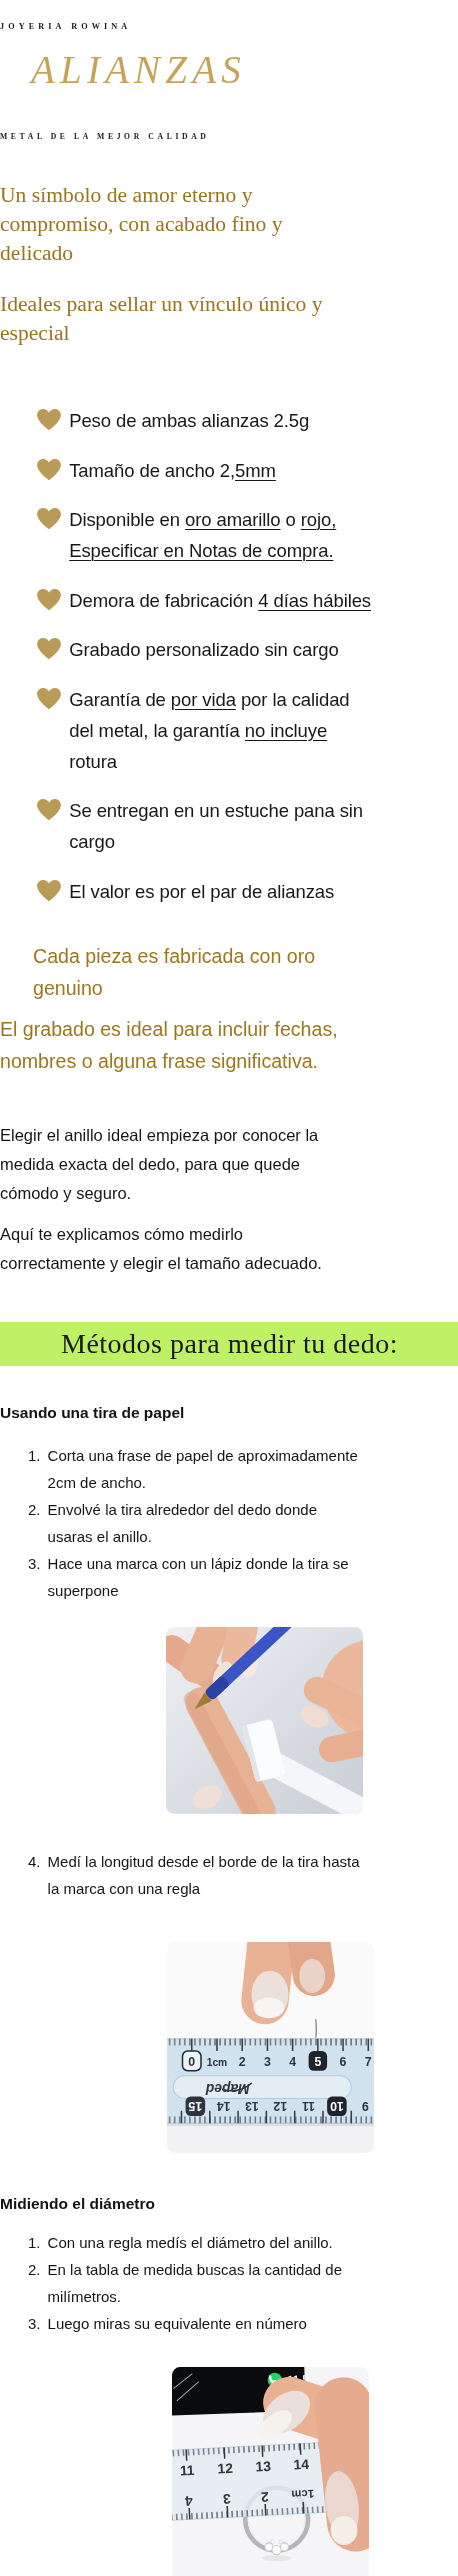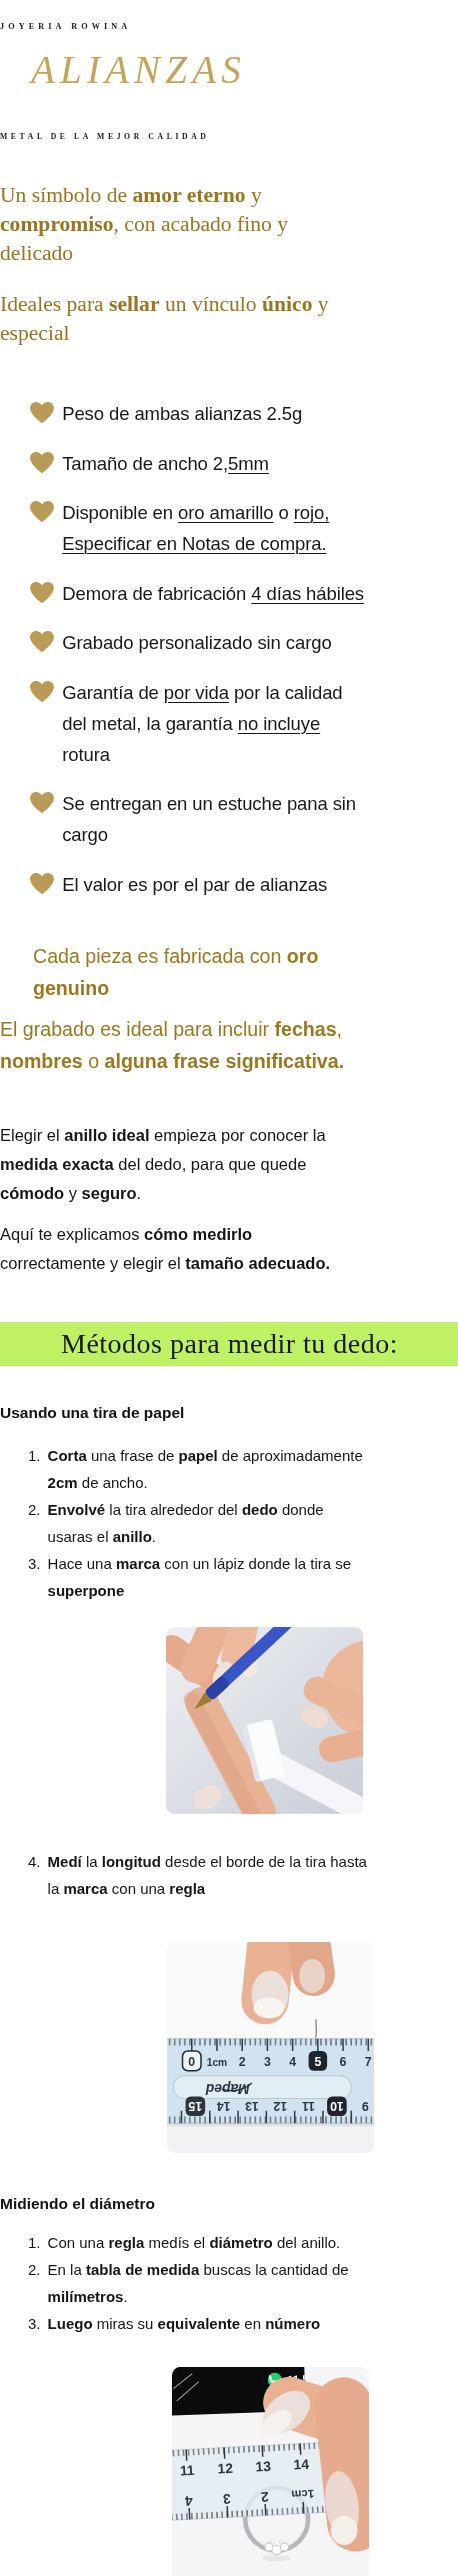--- a/index.html
+++ b/index.html
@@ -1,36 +1,36 @@
 <!DOCTYPE html>
 <html style="font-size:8.2px"><head>
 <meta charset="utf-8">
 <style>
   html,body{margin:0;padding:0;background:#ffffff;}
   .page{position:relative;width:459px;height:2576px;margin:0 auto;background:#ffffff;overflow:hidden;
         font-family:"Liberation Sans",sans-serif;color:#161616;}
   .abs{position:absolute;left:0;right:0;}
   .center{text-align:left;}
-  .b{font-weight:700;}
+  .b{font-weight:400;}
   .u{text-decoration:underline;text-decoration-thickness:1.3px;text-underline-offset:3.1px;}
   .rich{white-space:pre-wrap;}
 
   .brand{top:21.6px;font-family:"Liberation Serif",serif;font-weight:600;font-size:8.2px;
          letter-spacing:4.1px;color:#1b1b1b;}
   .title{top:45px;font-family:"Liberation Serif",serif;font-style:italic;font-weight:400;
          font-size:39px;line-height:43px;letter-spacing:5.2px;color:#C5A459;margin:3px;padding-left:28px;}
   .title span{display:block;}
   .tagline{top:132px;font-family:"Liberation Serif",serif;font-weight:600;font-size:7.7px;
            letter-spacing:3.6px;color:#1b1b1b;}
 
   .goldserif{font-family:"Liberation Serif",serif;font-size:21.6px;line-height:29px;color:#9B741E;margin:0;}
   .introp1{top:181px;}
   .introp2{top:290px;}
 
-  .features{top:398px;left:30px;right:15.5px;list-style:none;margin:0;padding:0;position:absolute;}
+  .features{top:398px;left:30px;right:15.5px;list-style:none;margin:7px;padding:0;position:absolute;}
   .feature{display:flex;align-items:flex-start;margin-bottom:18.5px;}
   .heart{flex:none;width:24px;height:21.6px;margin:4.1px 8.2px 0 0;filter:blur(0.3px);}
   .ftext{font-size:18.5px;line-height:31px;color:#181818;letter-spacing:-0.1px;}
 
   .goldsans{font-size:19.6px;line-height:32px;color:#9C771E;margin:0;}
   .hl1{top:940px;padding-left:33px;}
   .hl2{top:1013px;}
 
   .blacksans{font-size:16.5px;line-height:29px;color:#161616;margin:0;}
   .sz1{top:1121px;}

